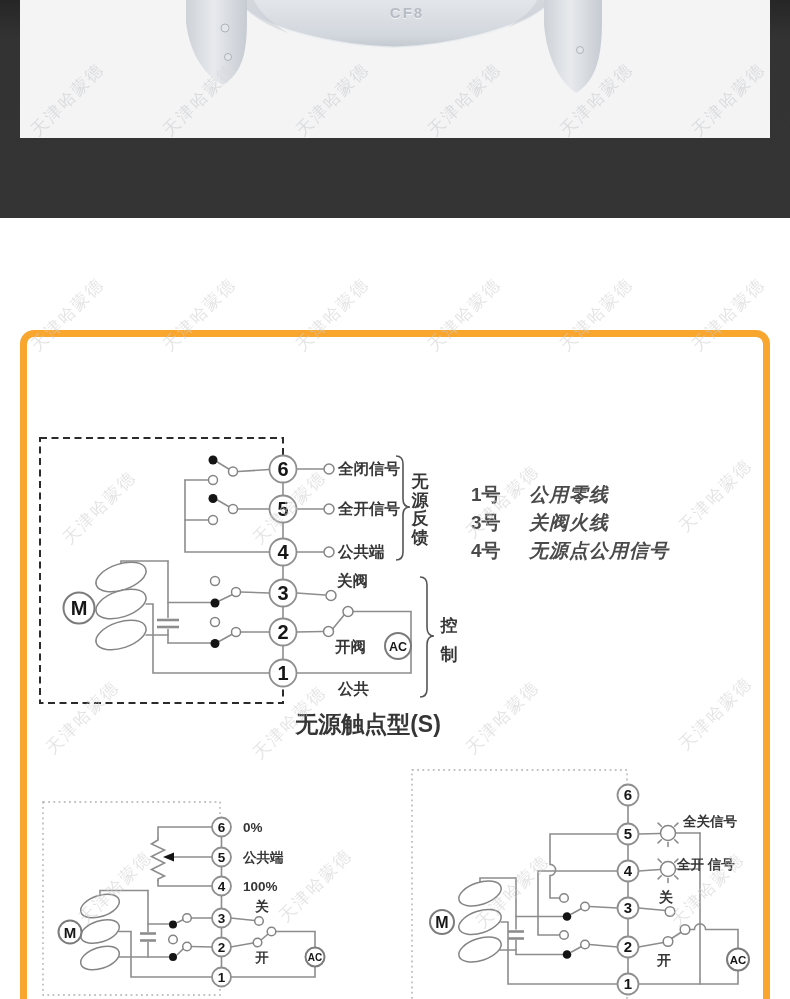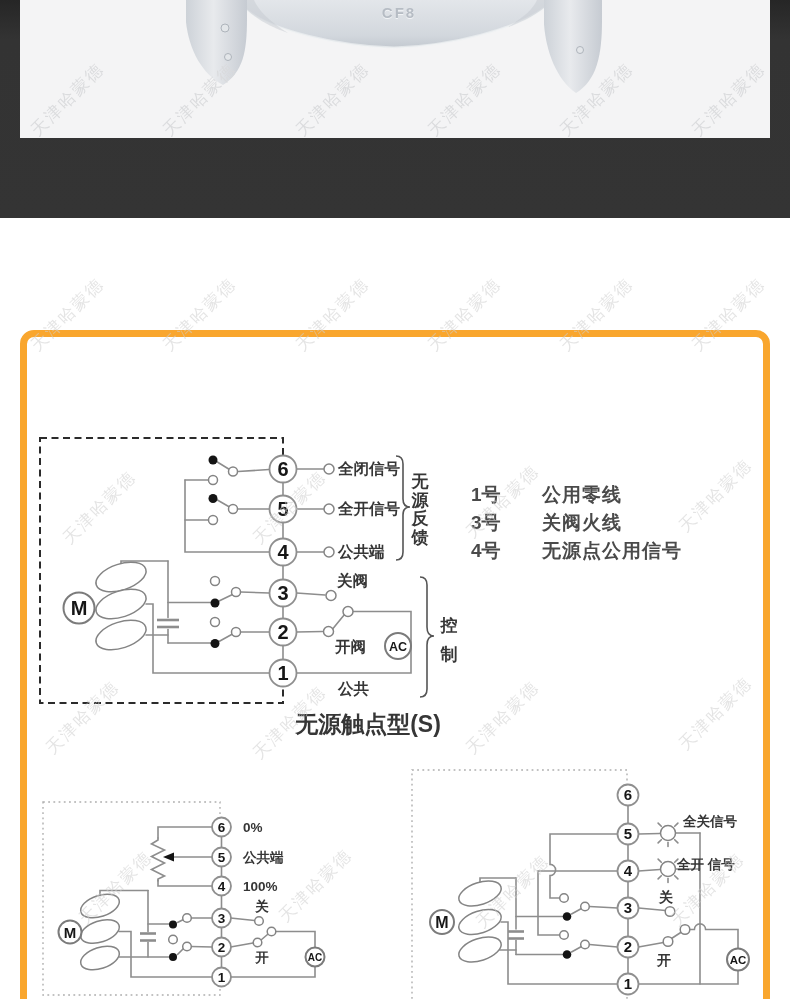--- a/index.html
+++ b/index.html
@@ -34,23 +34,23 @@
   .brace{stroke:#555;stroke-width:1.6;fill:none;}
   .mc{fill:#fff;stroke:#7b7b7b;stroke-width:2;}
   text{font-family:"Liberation Sans","DejaVu Sans",sans-serif;fill:#333;}
   .tnum{font-weight:700;fill:#161616;text-anchor:middle;}
   .lbl{font-weight:700;fill:#363636;}
   .mid{text-anchor:middle;}
   
   .legend{position:absolute;left:471px;top:481px;z-index:4;}
   .legend-row{display:flex;height:28px;line-height:28px;font-size:19px;font-weight:700;color:#4a4a4a;}
   .legend-row .no{width:58px;text-align:left;}
-  .legend-row .desc{margin-left:13px;letter-spacing:1px;}
-  
-  .cast{position:absolute;left:4px;top:0;width:750px;text-align:center;color:#b6bcc4;
+  .legend-row .desc{letter-spacing:1px;font-style:italic;}
+  
+  .cast{position:absolute;left:12px;top:0;width:750px;text-align:center;color:#b6bcc4;
         text-shadow:0 1px 0 #f2f4f6;font-weight:700;}
 </style>
 </head>
 <body>
 
 <div class="page">
 
   <div class="hero">
     <div class="photo">
       <svg viewBox="0 0 750 138" aria-hidden="true">

